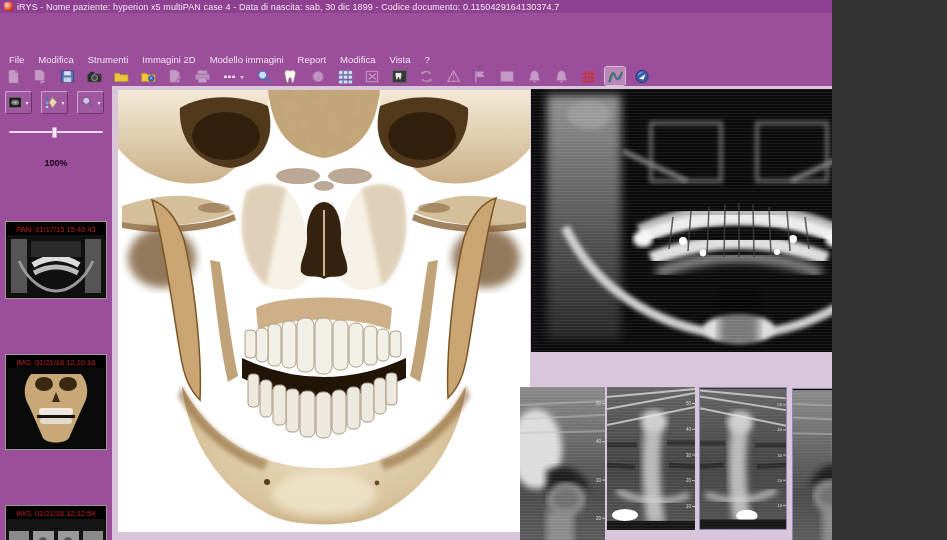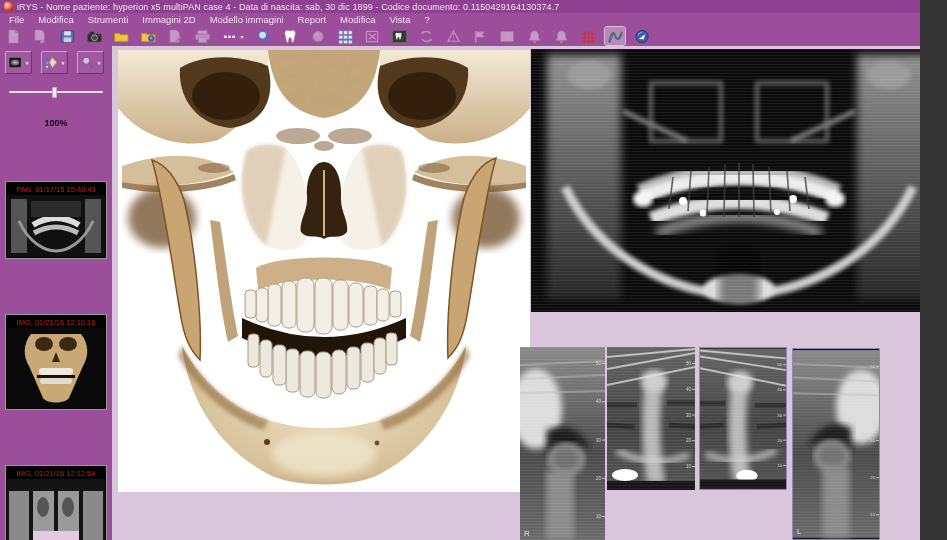--- a/index.html
+++ b/index.html
@@ -1,22 +1,22 @@
 <!DOCTYPE html>
 <html><head>
 <meta charset="utf-8">
 <style>
   html,body{margin:0;padding:0;background:#333;}
   *{box-sizing:border-box;font-family:"Liberation Sans",sans-serif;}
-  .app{position:relative;width:920px;height:540px;overflow:hidden;background:#9b4f9b;}
+  .app{position:relative;width:832px;height:540px;overflow:hidden;background:#9b4f9b;}
   
   .titlebar{height:13px;background:#8e4190;display:flex;align-items:center;padding:0 4px;gap:4px;}
   .titlebar .appicon{width:9px;height:9px;border-radius:2px;background:radial-gradient(circle at 35% 35%,#ffd9c9,#e0452a 60%,#7c1408);flex:0 0 auto;}
   .titlebar .title{color:#f3e6f3;font-size:9px;white-space:nowrap;letter-spacing:.1px;}
-  .menubar{height:13px;background:#9b4f9b;display:flex;align-items:center;padding:0 2px;}
+  .menubar{height:13px;background:#9b4f9b;display:flex;align-items:center;padding:0 2px;margin-top:40px;}
   .menubar .mi{color:#f0e2f0;font-size:9.5px;padding:0 7px;cursor:default;}
   .toolbar{height:20px;background:#9b4f9b;display:flex;align-items:center;padding:0 3px;gap:7px;}
   .tb{width:20px;height:18px;display:flex;align-items:center;justify-content:center;border-radius:2px;position:relative;}
   .tb svg{width:17px;height:15px;}
   .tb.disabled{opacity:.42;filter:saturate(.25) brightness(1.25);}
   .tb.selected{background:rgba(255,255,255,.32);outline:1px solid #d9bcd9;}
   .tb .caret{color:#ecdcec;font-size:6px;margin-left:1px;}
   .tb.wide{width:28px;}
   
   .content{display:flex;height:494px;}

